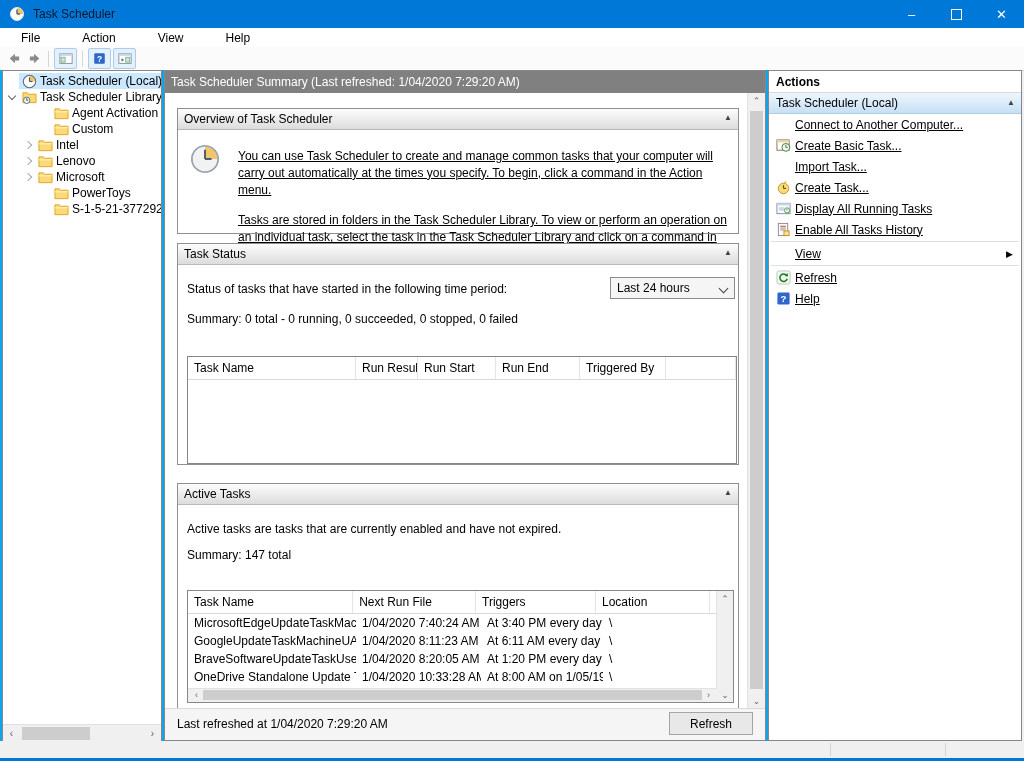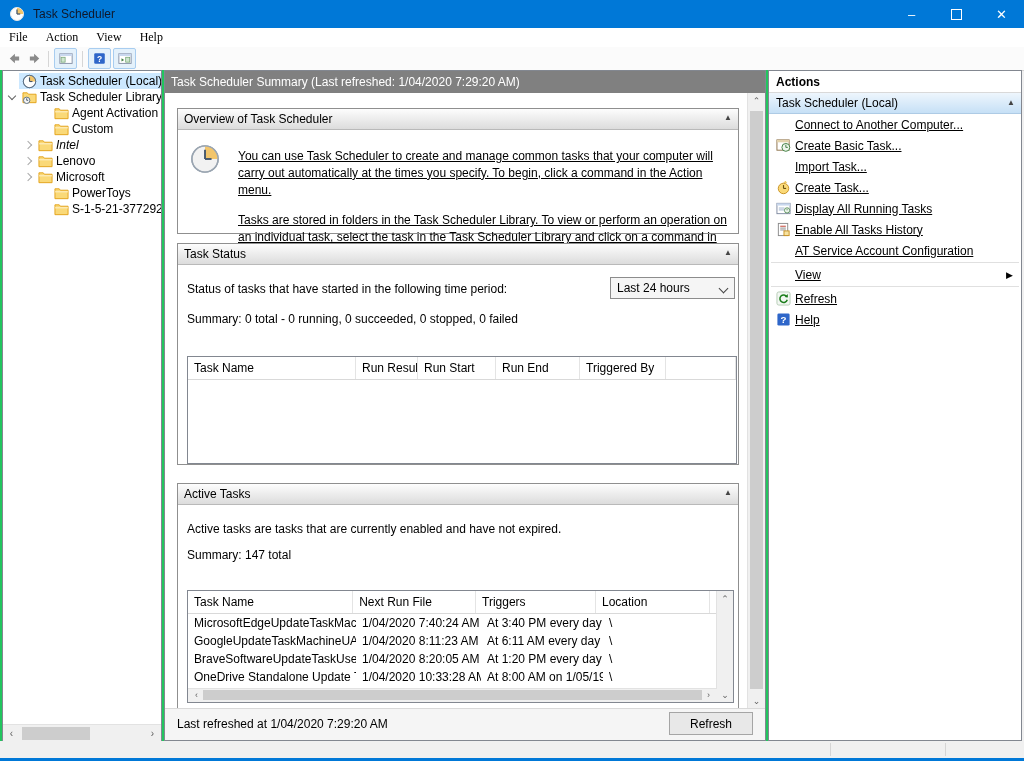--- a/index.html
+++ b/index.html
@@ -7,28 +7,28 @@
   .window{position:absolute;inset:0;background:#f0f0f0;}
   
   .titlebar{position:absolute;left:0;top:0;right:0;height:28px;background:#0078d7;display:flex;align-items:center;}
   .titlebar .ticon{width:16px;height:16px;margin:0 8px 0 9px;display:flex;align-items:center;}
   .titlebar .ttext{color:#0f172a;font-size:12px;}
   .win-controls{position:absolute;right:0;top:0;height:28px;display:flex;}
   .win-btn{width:45px;height:28px;display:flex;align-items:center;justify-content:center;color:#fff;font-size:13px;}
   .maxglyph{width:9px;height:9px;border:1px solid #fff;display:inline-block;}
   
   .menubar{position:absolute;left:0;top:28px;right:0;height:19px;background:#fff;display:flex;align-items:center;border-bottom:1px solid #f0f0f0;}
-  .menu-item{padding:0 9px;height:100%;display:flex;align-items:center;font-family:Liberation Serif, serif;}
+  .menu-item{padding:0 21px;height:100%;display:flex;align-items:center;}
   
   .toolbar{position:absolute;left:0;top:47px;right:0;height:23px;background:#fbfbfb;border-bottom:1px solid #d4d4d4;display:flex;align-items:center;}
   .tb-arrow{width:18px;height:18px;margin-left:4px;display:flex;align-items:center;justify-content:center;}
   .tb-sep{width:1px;height:16px;background:#d6d6d6;margin:0 4px;}
   .tb-box{width:21px;height:19px;border:1px solid #a8cdf0;background:#e4f1fb;border-radius:2px;display:flex;align-items:center;justify-content:center;margin:0 1px;}
   
-  .main{position:absolute;left:0;top:70px;width:896px;height:671px;background:#22c55e;}
+  .main{position:absolute;left:0;top:70px;width:896px;height:671px;background:#0ea5e9;}
   
   .tree-panel{position:absolute;left:2px;top:0;width:158px;height:671px;border:1px solid #828790;background:#fff;overflow:hidden;}
   .tree-rows{position:absolute;left:0;top:2px;right:0;bottom:17px;overflow:hidden;}
   .tree-row{height:16px;display:flex;align-items:center;white-space:nowrap;}
   .exp{width:14px;display:inline-flex;align-items:center;justify-content:center;flex:0 0 14px;}
   .chev{display:inline-block;width:5px;height:5px;border-right:1.4px solid #636363;border-bottom:1.4px solid #636363;}
   .chev.down{transform:rotate(45deg);margin-top:-2px;}
   .chev.right{transform:rotate(-45deg);border-color:#a9a9a9;}
   .node{display:inline-flex;align-items:center;height:16px;padding:0 2px;}
   .node.sel{background:#cce8ff;}
@@ -202,21 +202,21 @@
             <span class="node">
               <span class="ticon16">
                 <svg viewBox="0 0 16 16" width="15" height="15">
                   <path d="M1 4.5 V3 h4.6 l1.2 1.5 H15 v9 H1 Z" fill="#fad978" stroke="#e3a21a"></path>
                   <path d="M1 6.2 h14" stroke="#fff3cf" stroke-width="1"></path>
                 </svg>
               </span>
               <span>Custom</span>
             </span>
           </div>
-          <div class="tree-row" style="padding-left: 18px; font-style: italic;">
+          <div class="tree-row" style="padding-left: 18px;">
             <span class="exp">
               <span class="chev right"></span>
             </span>
             <span class="node">
               <span class="ticon16">
                 <svg viewBox="0 0 16 16" width="15" height="15">
                   <path d="M1 4.5 V3 h4.6 l1.2 1.5 H15 v9 H1 Z" fill="#fad978" stroke="#e3a21a"></path>
                   <path d="M1 6.2 h14" stroke="#fff3cf" stroke-width="1"></path>
                 </svg>
               </span>
@@ -467,24 +467,20 @@
               <svg viewBox="0 0 16 16" width="15" height="15">
                 <rect x="2.5" y="1.5" width="10" height="13" fill="#fff" stroke="#8a8a8a"></rect>
                 <line x1="4.5" y1="4.5" x2="10.5" y2="4.5" stroke="#c0392b"></line>
                 <line x1="4.5" y1="6.5" x2="10.5" y2="6.5" stroke="#8a8a8a"></line>
                 <line x1="4.5" y1="8.5" x2="10.5" y2="8.5" stroke="#8a8a8a"></line>
                 <rect x="8.5" y="9.5" width="5.5" height="5" fill="#f6e2a0" stroke="#c89020"></rect>
               </svg>
             </span>
             <span>Enable All Tasks History</span>
           </div>
-          <div class="action-item">
-            <span class="action-icon"></span>
-            <span>AT Service Account Configuration</span>
-          </div>
           <div class="action-sep"></div>
           <div class="action-item">
             <span class="action-icon"></span>
             <span>View</span>
             <span class="submenu-arrow">▶</span>
           </div>
           <div class="action-sep"></div>
           <div class="action-item">
             <span class="action-icon">
               <svg viewBox="0 0 16 16" width="15" height="15">

